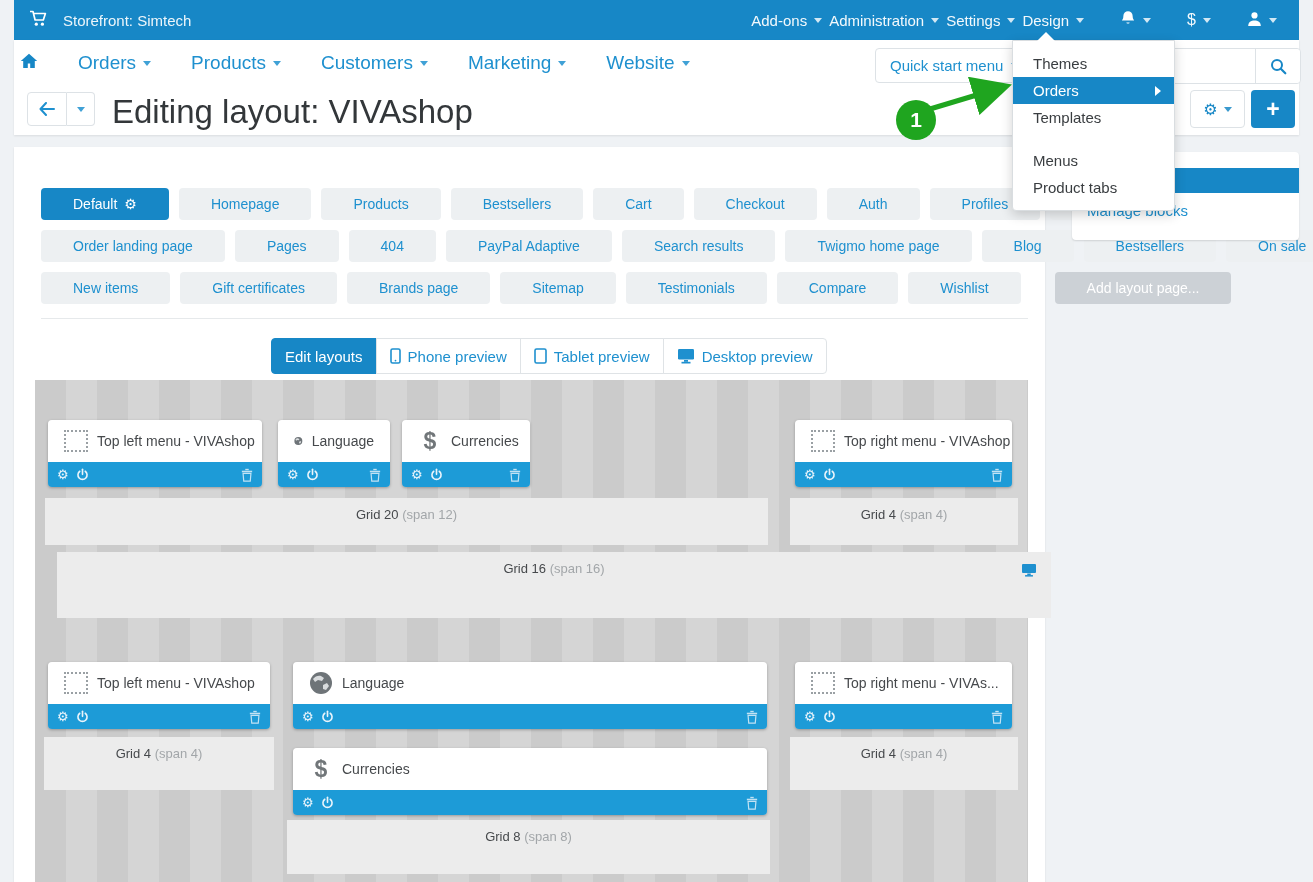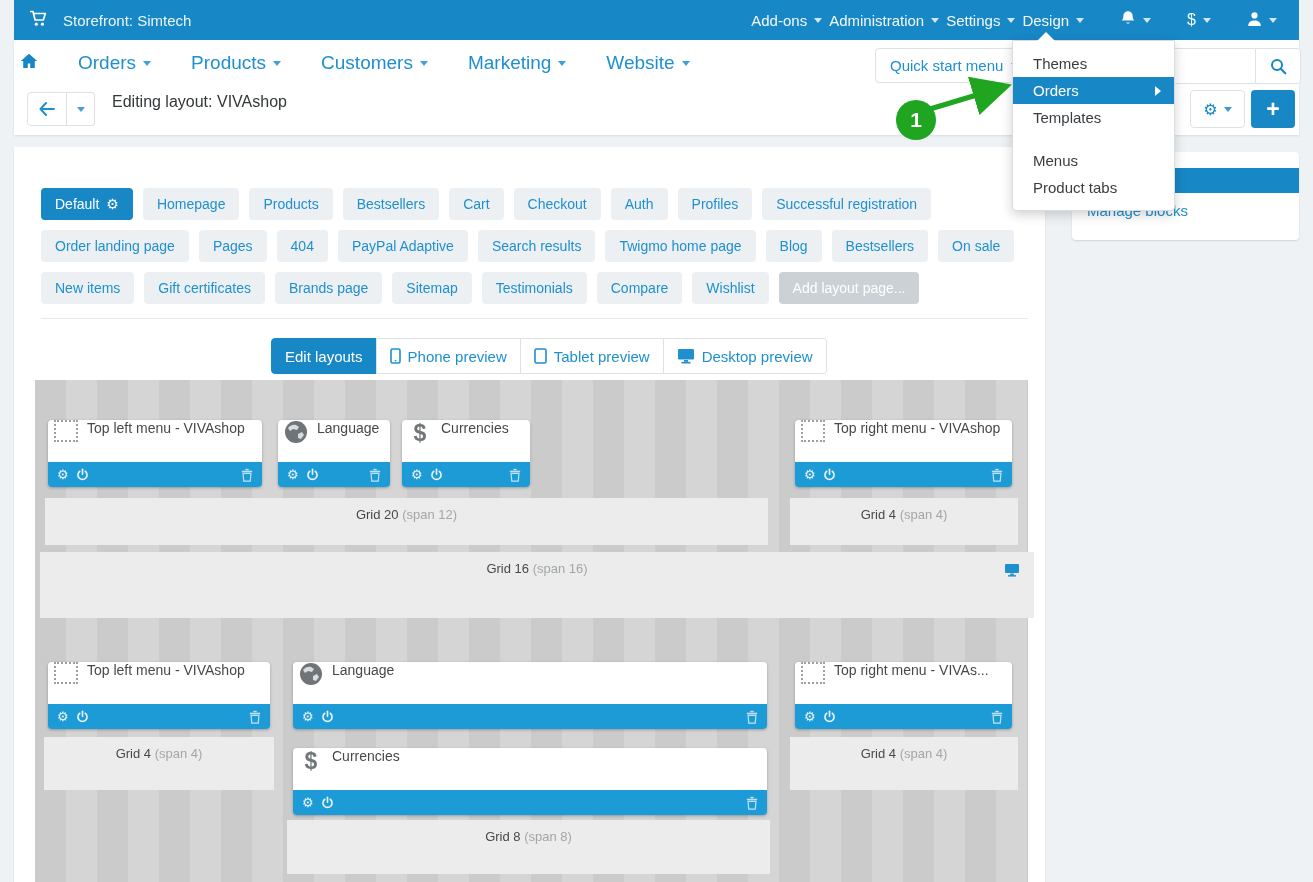--- a/index.html
+++ b/index.html
@@ -30,57 +30,57 @@
                      padding:0 10px; font-size:14px; background:transparent; }
   .searchbtn { position:absolute; right:0; top:0; width:45px; height:34px; border:0; background:#fff;
                border-left:1px solid #dde2e6; border-radius:0 4px 4px 0; color:#1787c6;
                display:flex; align-items:center; justify-content:center; cursor:pointer; }
 
   .backgroup { position:absolute; left:13px; top:52px; display:flex; height:34px; }
   .backmain { width:40px; border:1px solid #dde2e6; border-radius:4px 0 0 4px; background:#fff;
               color:#1e90cf; font-size:17px; display:flex; align-items:center; justify-content:center; cursor:pointer; }
   .backcaret { width:28px; border:1px solid #dde2e6; border-left:0; border-radius:0 4px 4px 0; background:#fff;
                color:#1e90cf; display:flex; align-items:center; justify-content:center; cursor:pointer; }
-  .pagetitle { position:absolute; left:98px; top:53px; font-size:16px; color:#33373a; font-weight:500; }
+  .pagetitle { position:absolute; left:98px; top:53px; font-size:33px; color:#33373a; font-weight:500; }
   .gearbtn { position:absolute; left:1176px; top:50px; width:55px; height:38px; background:#fff;
              border:1px solid #dde2e6; border-radius:4px; color:#1787c6; display:flex; align-items:center;
              justify-content:center; gap:6px; font-size:16px; cursor:pointer; }
   .plusbtn { position:absolute; left:1237px; top:50px; width:44px; height:38px; background:#1787c6;
              border:0; border-radius:4px; color:#fff; font-size:23px; font-weight:bold; cursor:pointer; }
 
   
   .main { position:absolute; left:14px; top:147px; width:1031px; height:735px; background:#fff;
           box-shadow:0 1px 2px rgba(0,0,0,.09); }
   .pillrows { position:absolute; left:27px; top:41px; }
   .prow { display:flex; gap:10px; margin-bottom:10px; }
   .rwrap { display:contents; }
-  .pill { height:32px; padding:0 14px; background:#edf0f2; border:0; border-radius:4px;
+  .pill { height:32px; padding:0 32px; background:#edf0f2; border:0; border-radius:4px;
           color:#1e90cf; font-size:14px; font-family:inherit; cursor:pointer; white-space:nowrap;
           display:flex; align-items:center; gap:7px; }
   .pill.active { background:#1787c6; color:#fff; }
-  .pill.dark { background:#ccd1d6; color:#fff; }
+  .pill.dark { background:#ccd1d6; color:#fff;margin-left:24px; }
   .pillgear { font-size:14px; }
   .divider { position:absolute; left:27px; width:987px; top:171px; height:1px; background:#e6e9eb; }
 
   .ptabs { position:absolute; left:257px; top:191px; display:flex; height:36px; }
   .ptab { border:1px solid #dfe3e6; background:#fff; color:#1e90cf; font-size:15px; font-family:inherit;
           padding:0 13px; margin-left:-1px; display:flex; align-items:center; gap:7px; cursor:pointer; }
   .ptab:first-child { margin-left:0; border-radius:4px 0 0 4px; }
   .ptab:last-child { border-radius:0 4px 4px 0; }
   .ptab.active { background:#1787c6; border-color:#1787c6; color:#fff; }
 
   
   .ws { position:absolute; left:21px; top:233px; width:993px; height:502px;
         background:repeating-linear-gradient(to right, #cbcbcb 0 31px, #d5d5d5 31px 62px); }
   .gridbox { position:absolute; background:#ececec; text-align:center; padding-top:9px;
              font-size:13px; color:#46494c; }
   .gspan { color:#a2a6a9; }
   .block { position:absolute; border-radius:4px; box-shadow:0 1px 3px rgba(0,0,0,.28); cursor:move; }
-  .bhead { background:#fff; height:42px; border-radius:4px 4px 0 0; display:flex; align-items:flex-start;
-           gap:9px; padding:0 6px; font-size:14px; color:#46494c; white-space:nowrap; overflow:hidden; }
+  .bhead { background:#fff; height:42px; border-radius:4px 4px 0 0; display:flex; align-items:center;
+           gap:9px; padding:0 16px; font-size:14px; color:#46494c; white-space:nowrap; overflow:hidden; }
   .bbar { height:25px; background:#1d9bd7; border-radius:0 0 4px 4px; display:flex; align-items:center;
           gap:7px; padding:0 9px; color:#eaf4fb; }
   .bbar .gear { font-size:13px; cursor:pointer; }
   .bbar svg { cursor:pointer; }
   .trash { margin-left:auto; opacity:.8; }
   .dotticon { width:24px; height:22px; border:2px dotted #9aa0a4; flex:none; }
   .dollaricon { font-size:23px; font-weight:bold; color:#717679; flex:none; width:24px; text-align:center; }
   .wsdesktop { position:absolute; right:14px; top:11px; color:#1e90cf; }
 
   
@@ -405,21 +405,21 @@
         </div>
       </div>
 
       <div class="gridbox" style="left:10px; top:118px; width:723px; height:47px;">
         <span>Grid 20</span> <span class="gspan">(span 12)</span>
       </div>
       <div class="gridbox" style="left:755px; top:118px; width:228px; height:47px;">
         <span>Grid 4</span> <span class="gspan">(span 4)</span>
       </div>
 
-      <div class="gridbox" style="left:5px; top:172px; width:994px; height:66px;">
+      <div class="gridbox" style="left:22px; top:172px; width:994px; height:66px;">
         <span>Grid 16</span> <span class="gspan">(span 16)</span>
         <span class="wsdesktop">
           <svg width="16" height="14" viewBox="0 0 18 16">
               <rect x="1" y="1" width="16" height="10.5" rx="1.2" fill="#1e90cf"></rect>
               <rect x="7" y="12" width="4" height="1.8" fill="#1e90cf"></rect>
               <rect x="4.5" y="13.8" width="9" height="1.7" fill="#1e90cf"></rect>
             </svg>
         </span>
       </div>
 

